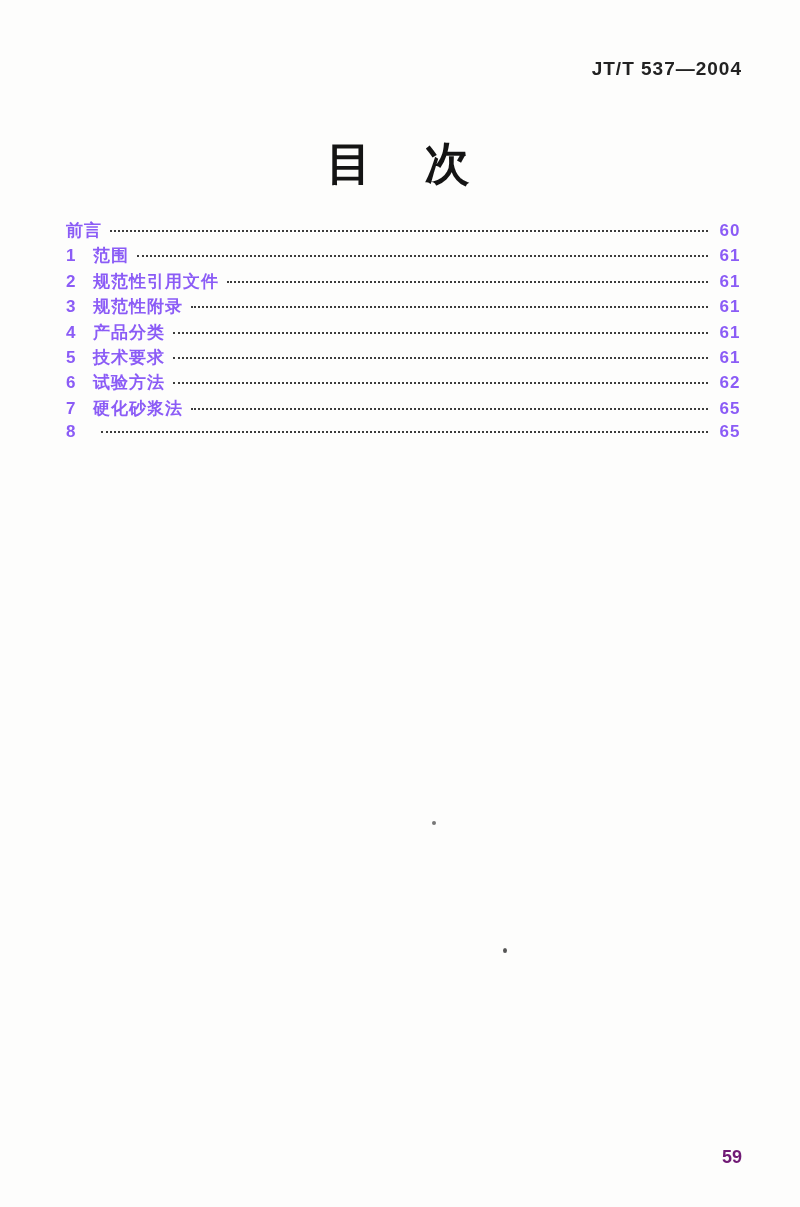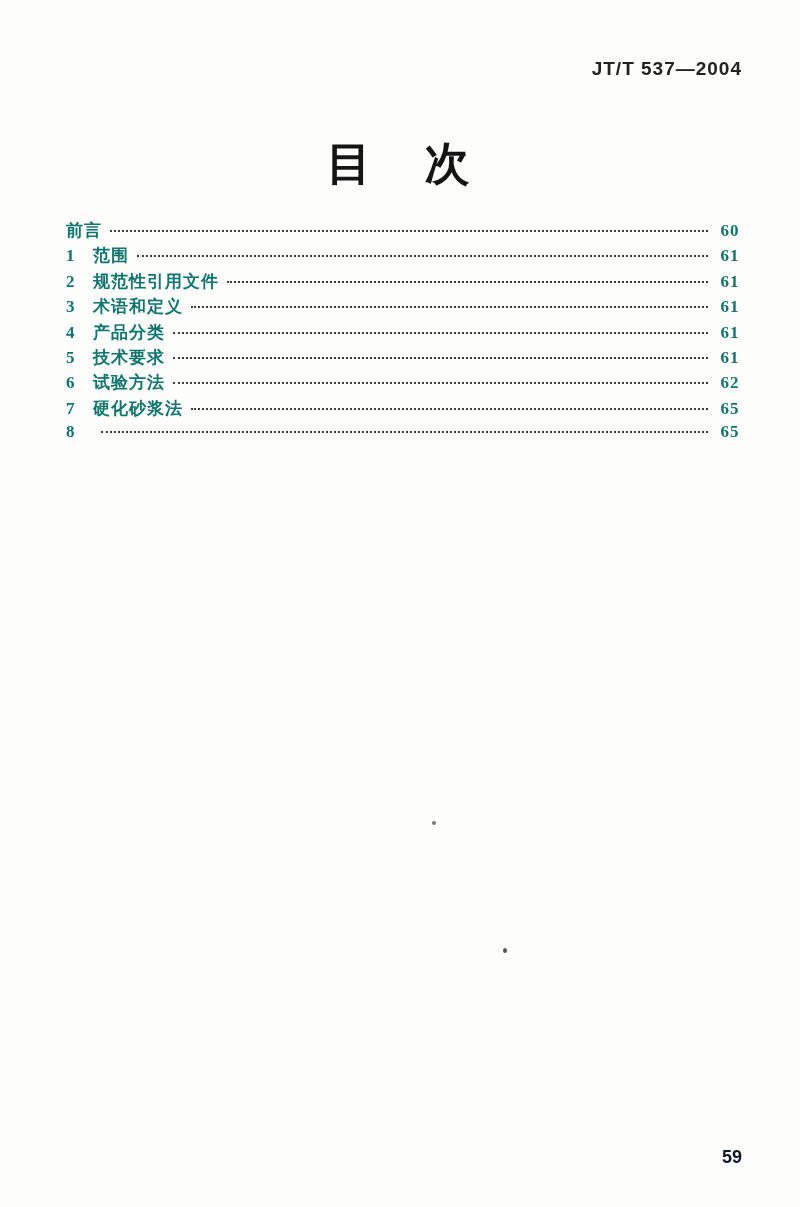--- a/index.html
+++ b/index.html
@@ -62,23 +62,22 @@
     right: 54px;
     z-index: 1;
   }
   .toc-row {
     display: flex;
     align-items: baseline;
     height: 25.4px;
     font-size: 17px;
     font-weight: 700;
     letter-spacing: 1px;
-    color: #0f766e;
+    color: #8b5cf6;
     white-space: nowrap;
-    font-family: Liberation Serif, serif;
   }
   .toc-row .num {
     display: inline-block;
     width: 27px;
     flex: 0 0 auto;
   }
   .toc-row .num:empty { display: none; }
   .toc-row .label { flex: 0 0 auto; }
   .toc-row .leader {
     flex: 1 1 auto;
@@ -102,21 +101,21 @@
   }
   .speck1 { left: 432px; top: 821px; width: 4px; height: 4px; }
   .speck2 { left: 503px; top: 948px; width: 4px; height: 5px; background: #555; }
   
   .folio {
     position: absolute;
     top: 1147px;
     right: 58px;
     font-size: 18px;
     font-weight: 700;
-    color: #0f172a;
+    color: #701a75;
   }
 </style>
 </head>
 <body>
 
 <div class="page">
 
   <div class="header-code">JT/T 537—2004</div>
 
 
@@ -139,21 +138,21 @@
 
   <div class="toc-row">
     <span class="num">2</span>
     <span class="label">规范性引用文件</span>
     <span class="leader"></span>
     <span class="pg">61</span>
   </div>
 
   <div class="toc-row">
     <span class="num">3</span>
-    <span class="label">术语和定义</span>
+    <span class="label">规范性附录</span>
     <span class="leader"></span>
     <span class="pg">61</span>
   </div>
 
   <div class="toc-row">
     <span class="num">4</span>
     <span class="label">产品分类</span>
     <span class="leader"></span>
     <span class="pg">61</span>
   </div>

